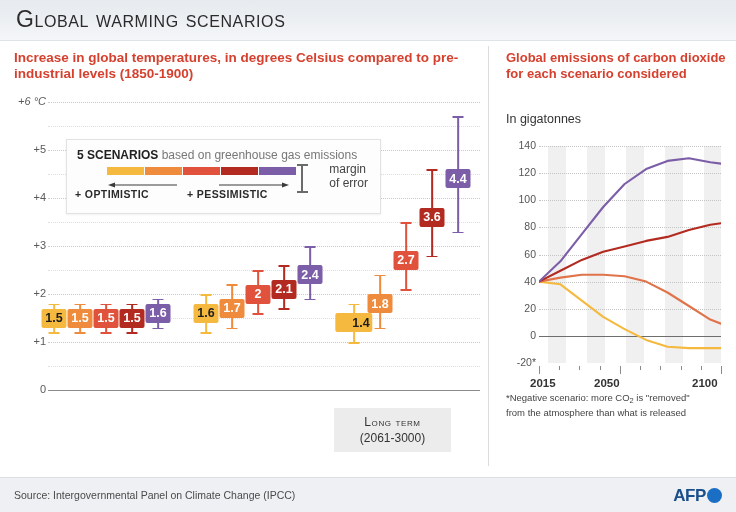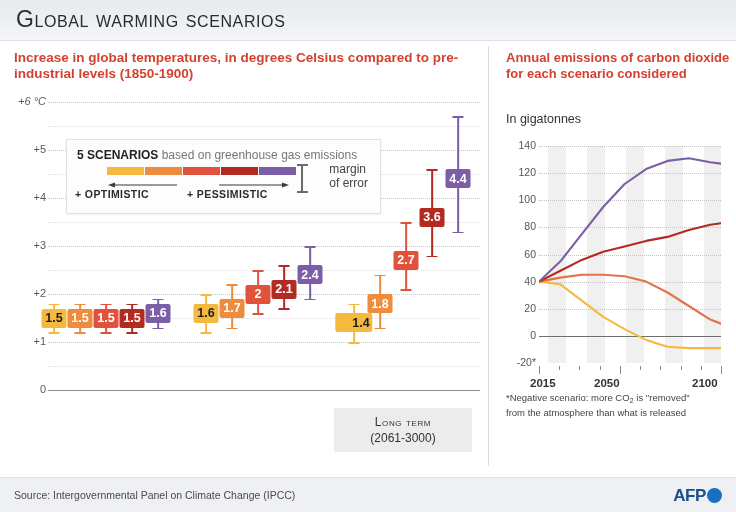--- a/index.html
+++ b/index.html
@@ -267,31 +267,31 @@
       <div class="moe-bar"></div>
       <div class="moe-cap" style="top:24px"></div>
       <div class="moe-cap" style="top:51px"></div>
       <div class="moe-txt">
         <div>margin</div>
         <div>of error</div>
       </div>
     </div>
 
     <div class="periods" id="periods">
-        <div class="period" style="left: 320px; width: 138px;">
+        <div class="period" style="left: 320px; width: 117px;">
           <div class="p1">Long term</div>
           <div>(2061-3000)</div>
         </div>
       </div>
   </div>
 
   <div class="divider-v"></div>
 
   <div class="right-panel">
-    <div class="rsub">Annual emissions of carbon dioxide for each scenario considered</div>
+    <div class="rsub">Global emissions of carbon dioxide for each scenario considered</div>
     <div class="rgiga">In gigatonnes</div>
     <div class="rchart" id="rchart">
         <div class="rylab" style="top: 216px;">-20*</div>
         <div class="rylab" style="top: 188.875px;">0</div>
         <div class="rylab" style="top: 161.75px;">20</div>
         <div class="rylab" style="top: 134.625px;">40</div>
         <div class="rylab" style="top: 107.5px;">60</div>
         <div class="rylab" style="top: 80.375px;">80</div>
         <div class="rylab" style="top: 53px;">100</div>
         <div class="rylab" style="top: 26.125px;">120</div>

